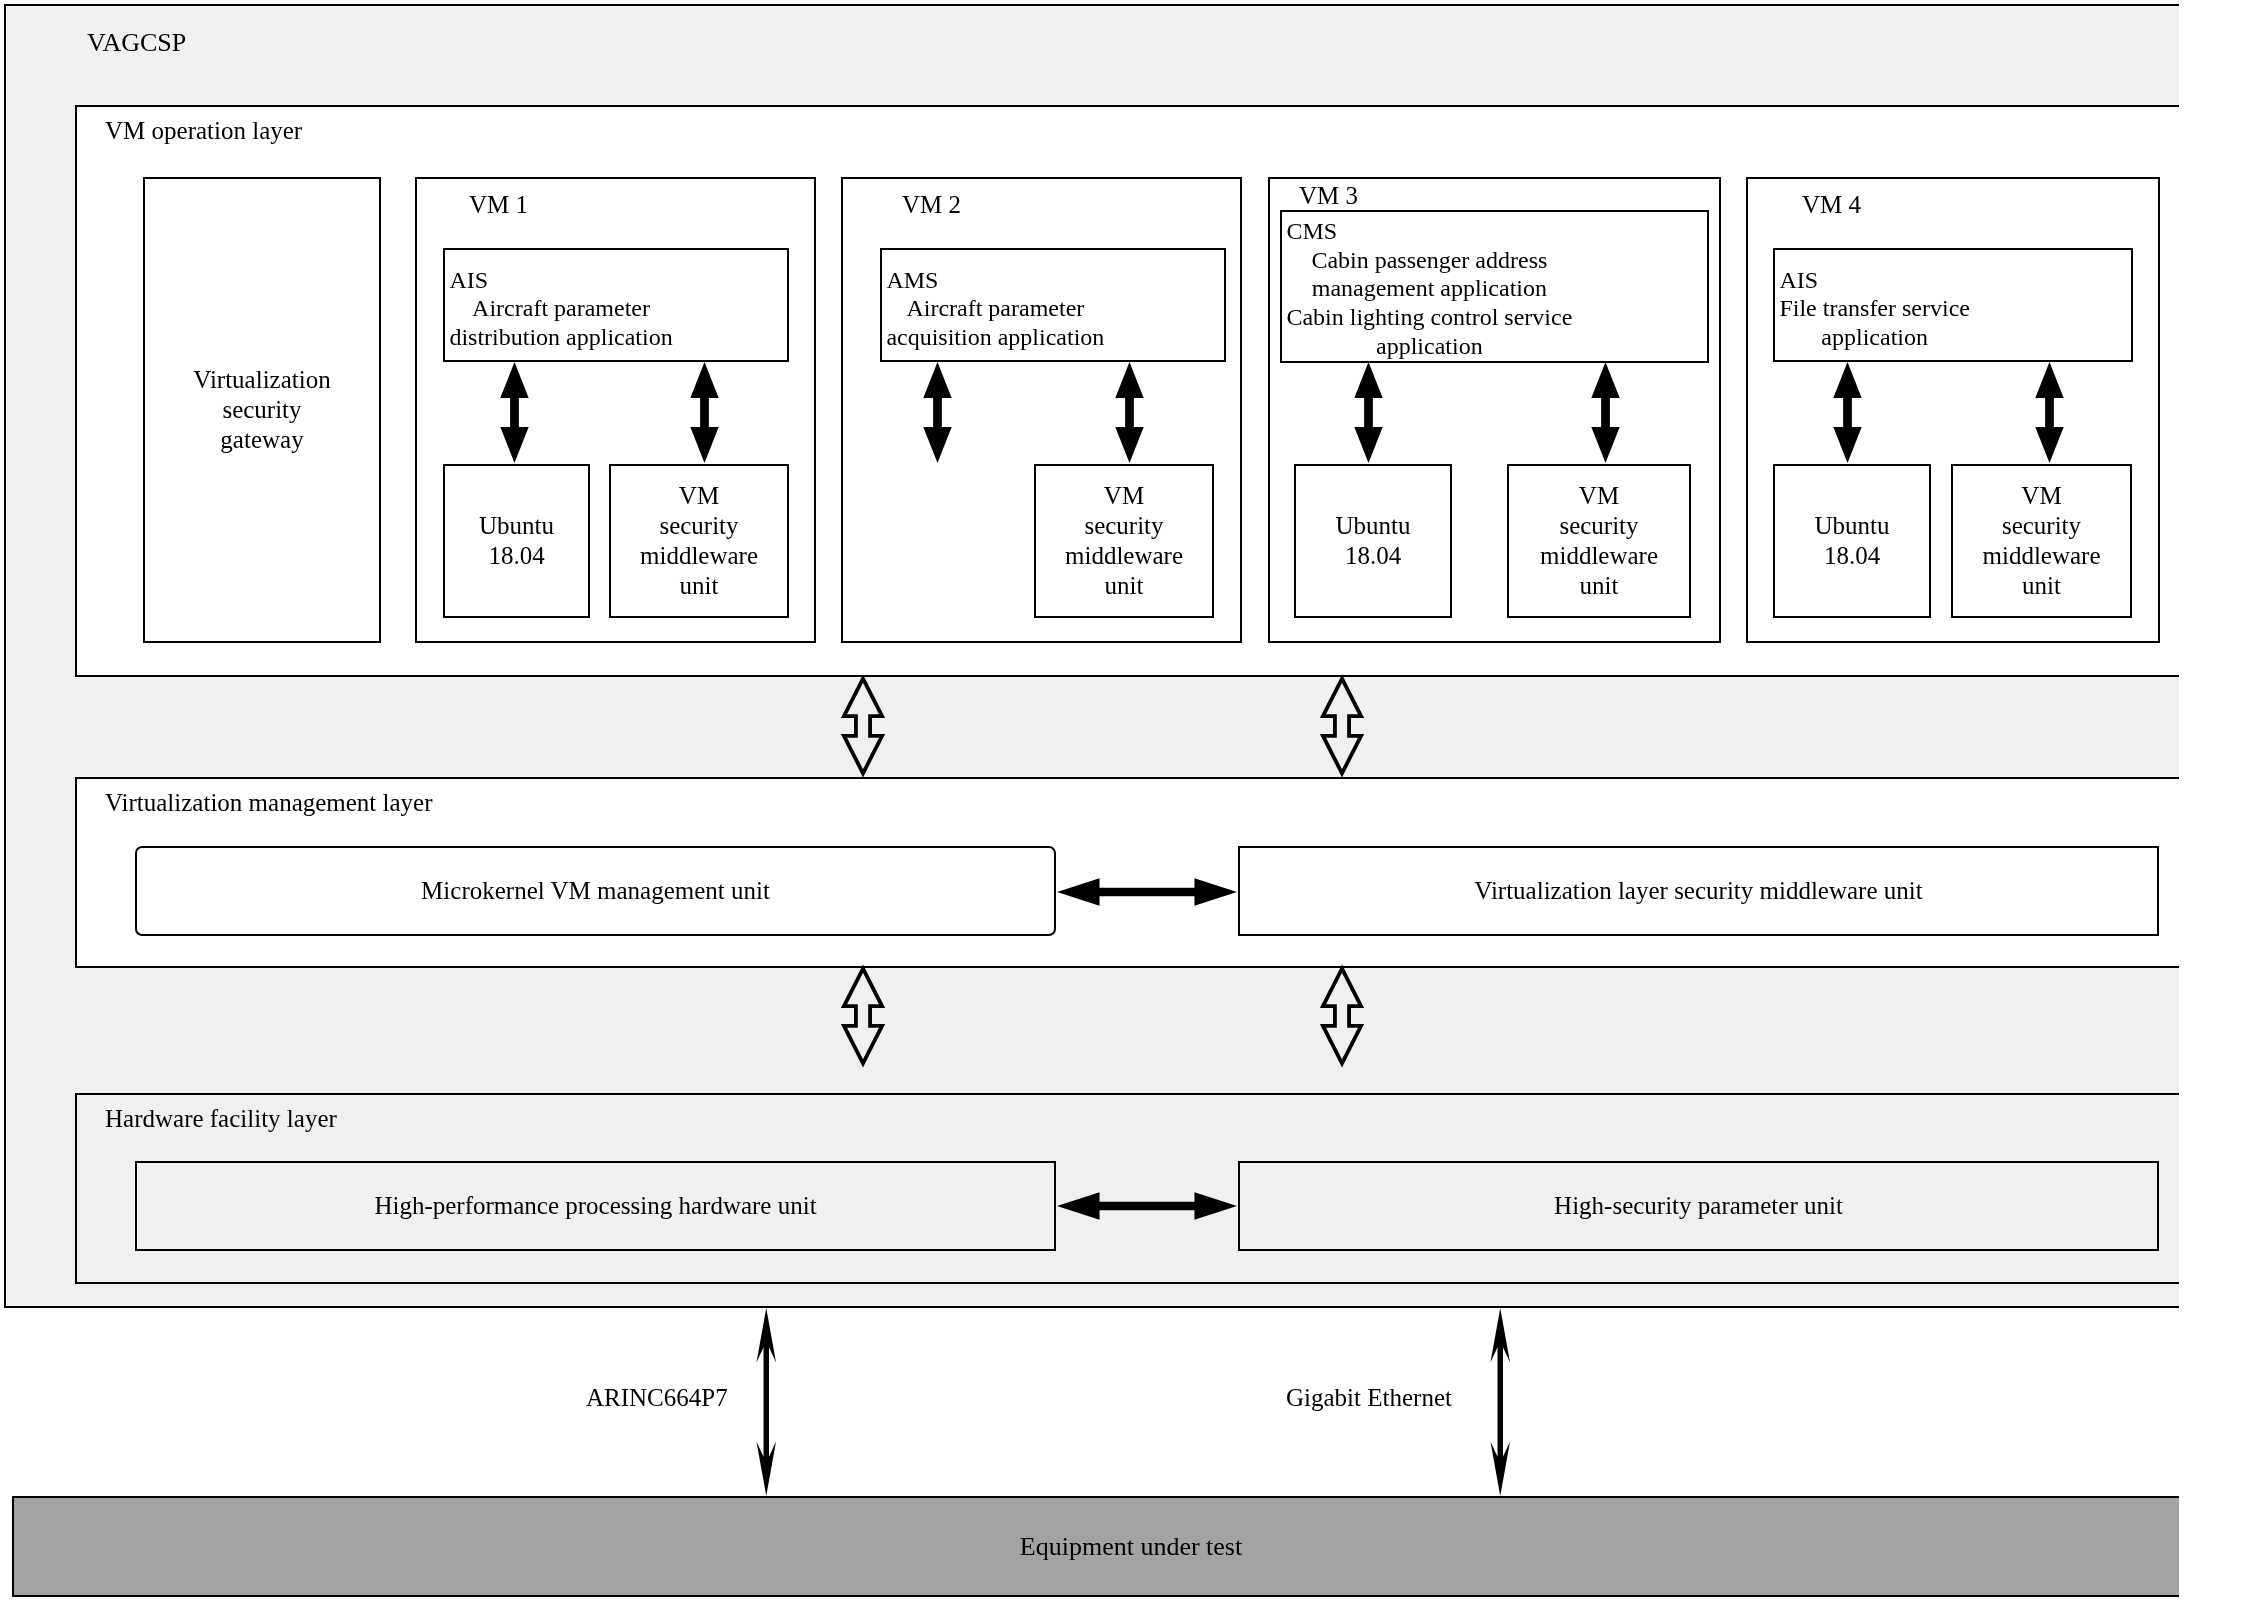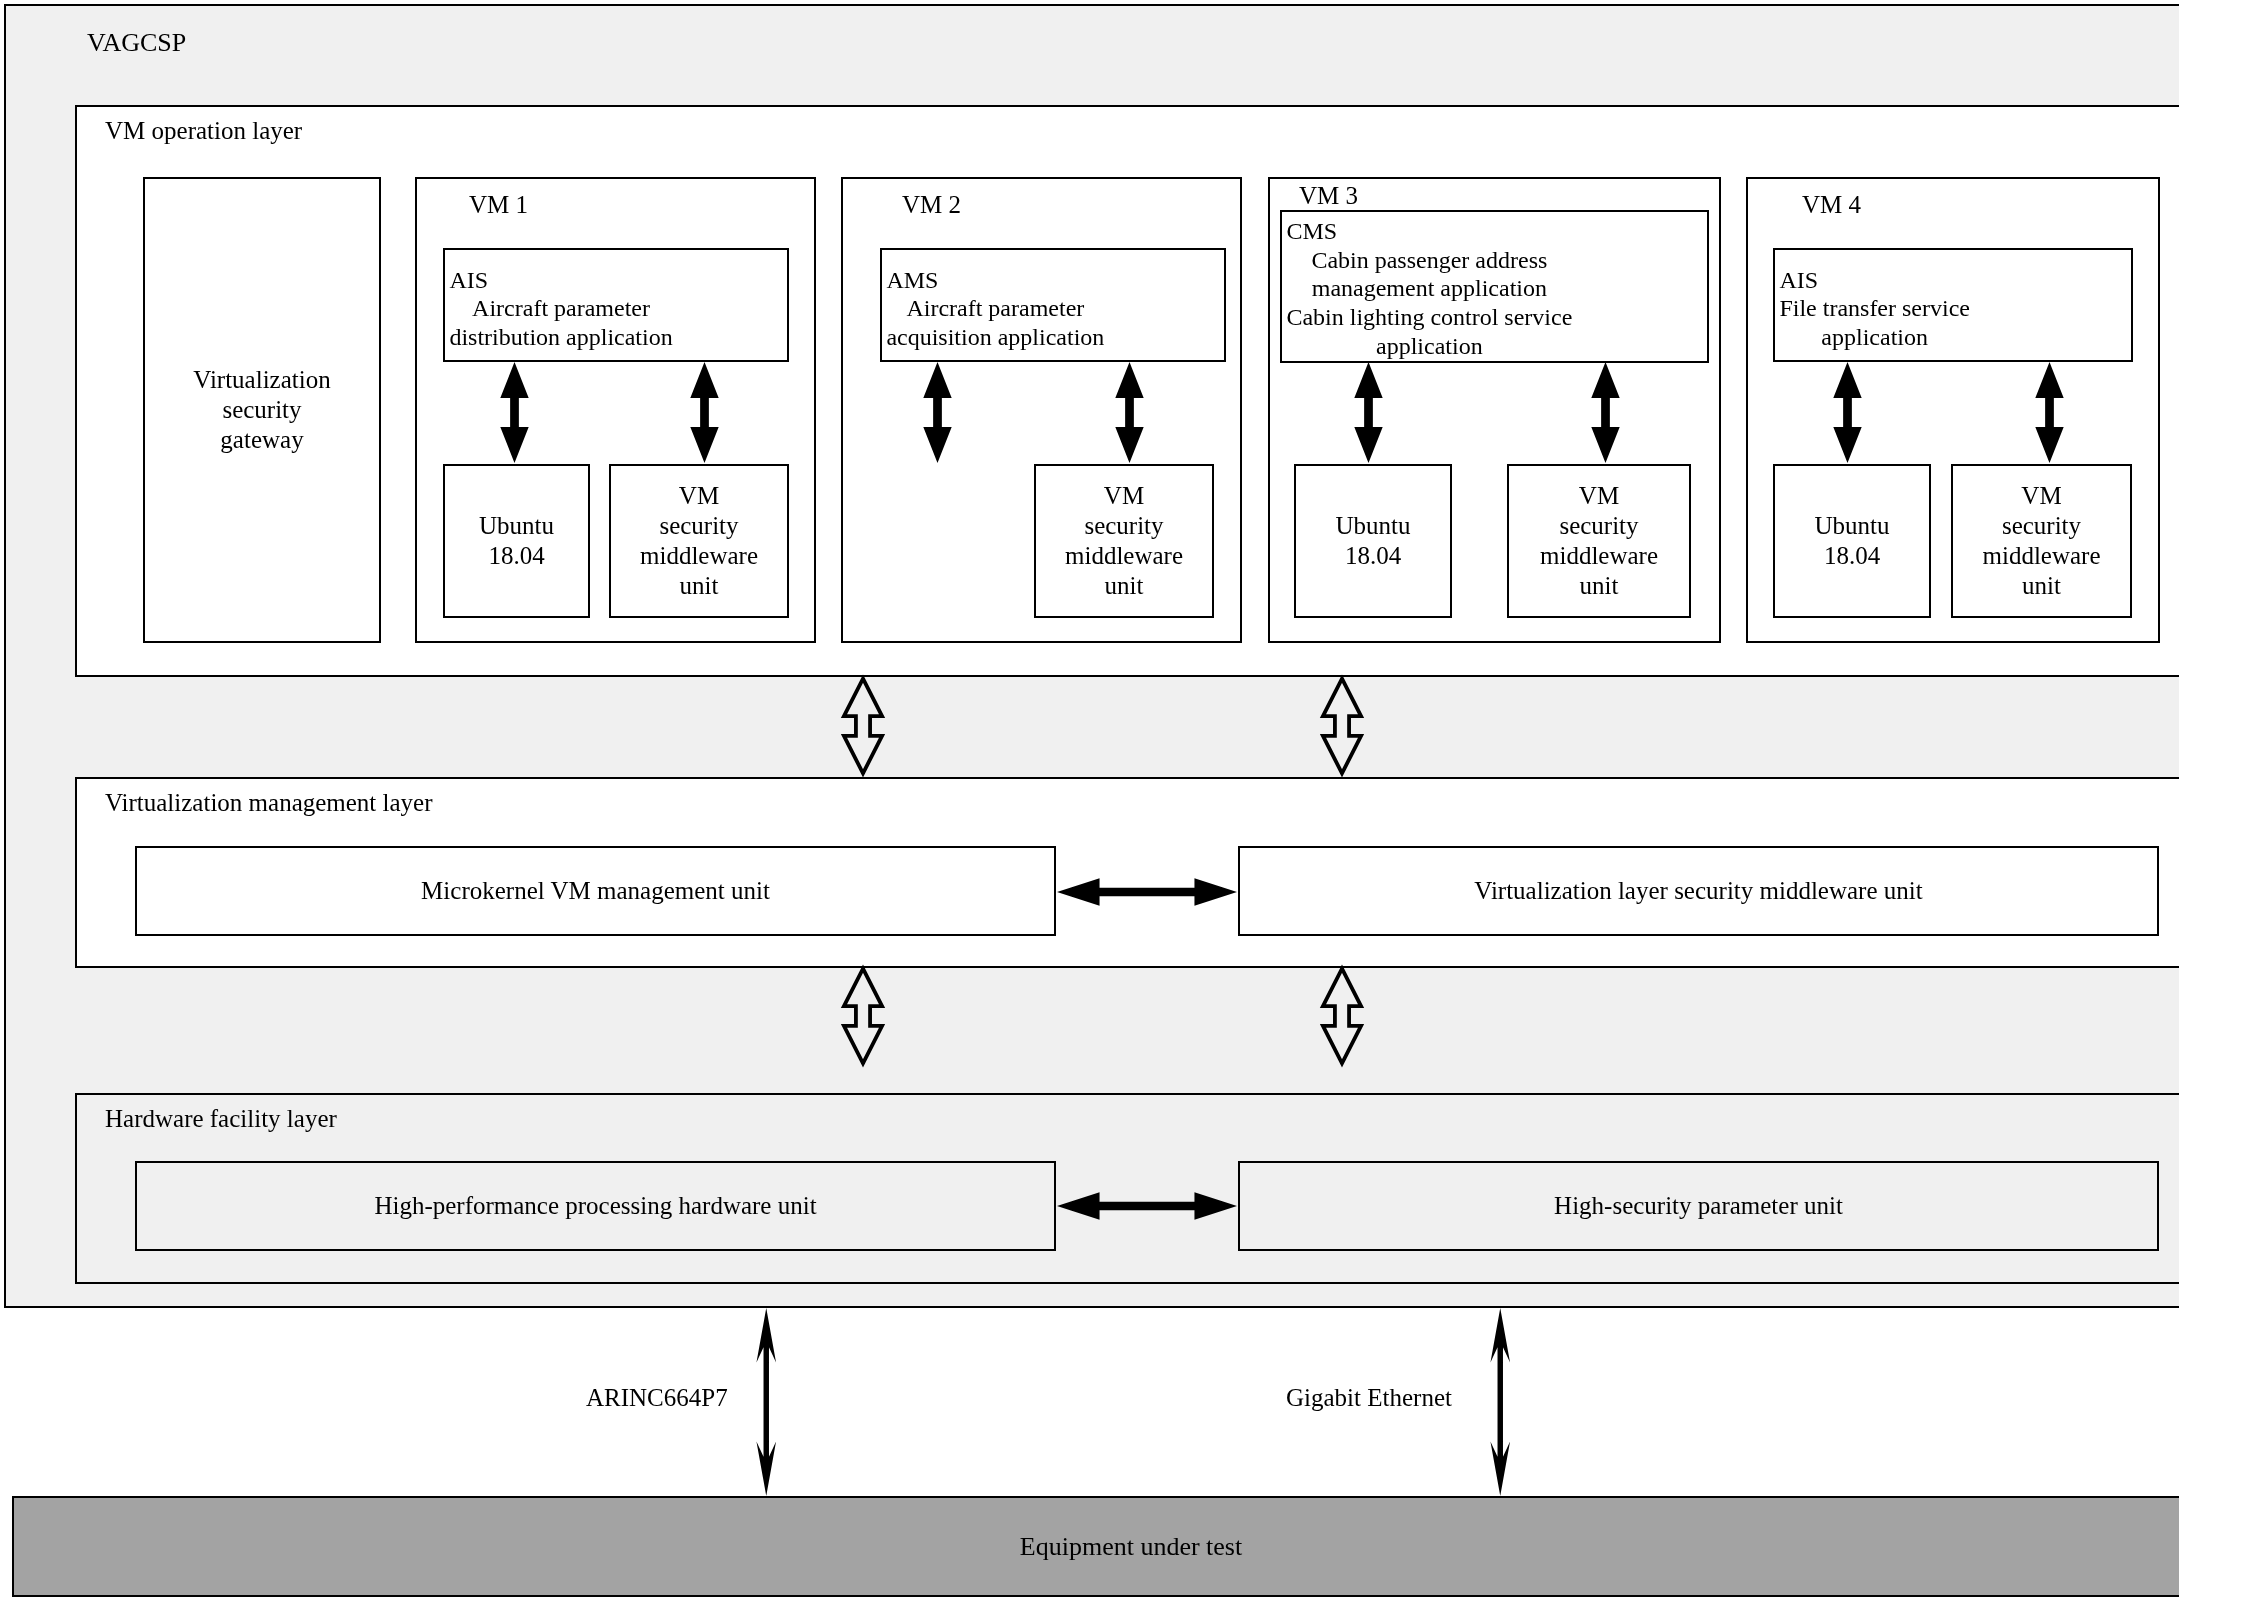--- a/index.html
+++ b/index.html
@@ -187,21 +187,21 @@
     </svg>
   </div>
   <div class="arrow" style="left:1320px;top:677px;">
     <svg width="44" height="98" viewBox="0 0 80 180">
       <path d="M40 3 L75 72 L53 72 L53 108 L75 108 L40 177 L5 108 L27 108 L27 72 L5 72 Z" fill="#f0f0f0" stroke="#000" stroke-width="7" stroke-linejoin="miter"></path>
     </svg>
   </div>
 
   <div class="box" style="left:75px;top:777px;width:2111px;height:191px;"></div>
   <div class="lbl t46" style="left:105px;top:789px;">Virtualization management layer</div>
-  <div class="box thin" style="left:135px;top:846px;width:921px;height:90px;">
+  <div class="box thin" style="left:135px;top:846px;width:921px;height:90px;border-radius:7px;">
     <div class="ctr t46">Microkernel VM management unit</div>
   </div>
   <div class="arrow" style="left:1057px;top:875px;">
     <svg width="180" height="34" viewBox="0 0 330 62">
       <path d="M0 31 L78 6 L78 23 L252 23 L252 6 L330 31 L252 56 L252 39 L78 39 L78 56 Z" fill="#000"></path>
     </svg>
   </div>
   <div class="box thin" style="left:1238px;top:846px;width:921px;height:90px;">
     <div class="ctr t46">Virtualization layer security middleware unit</div>
   </div>

